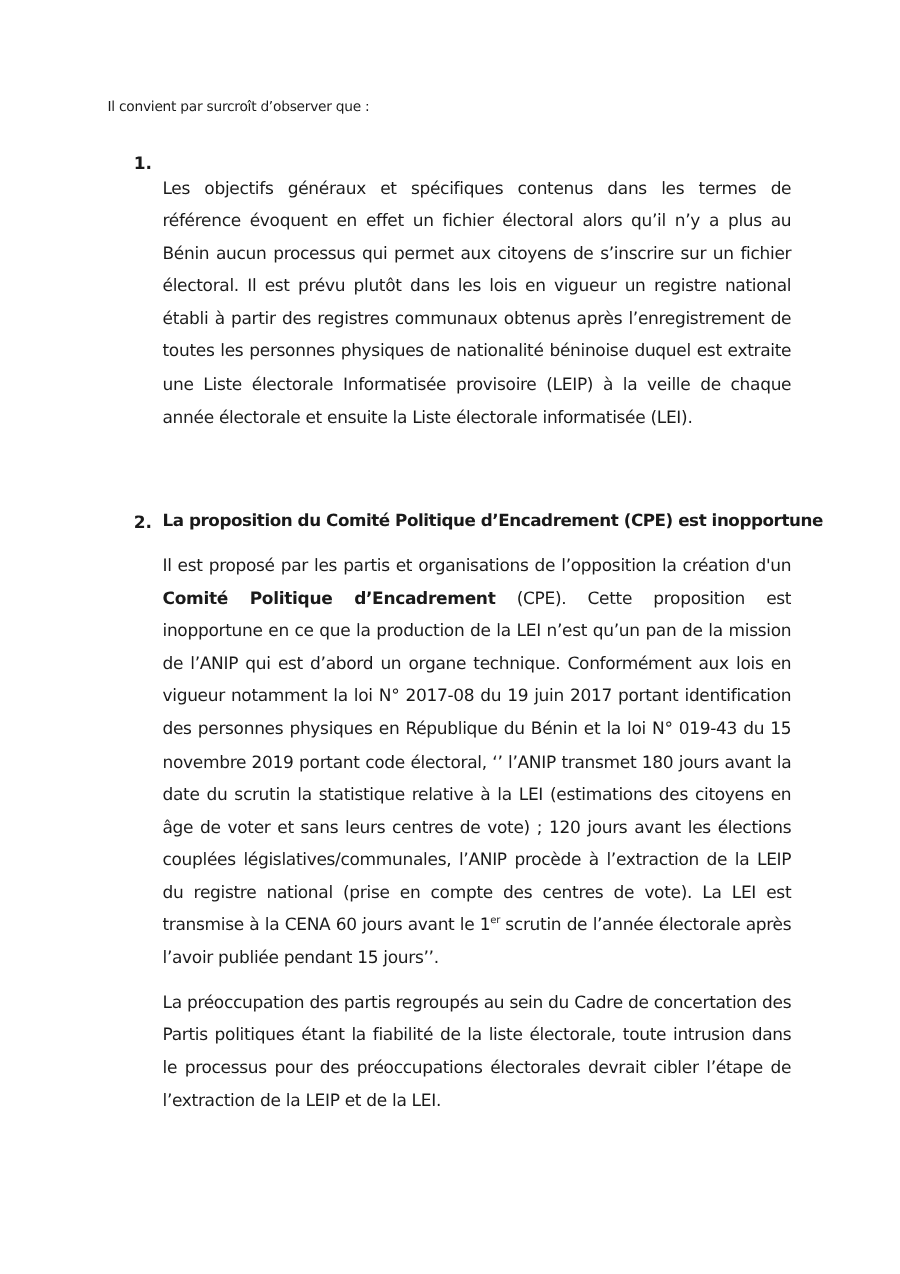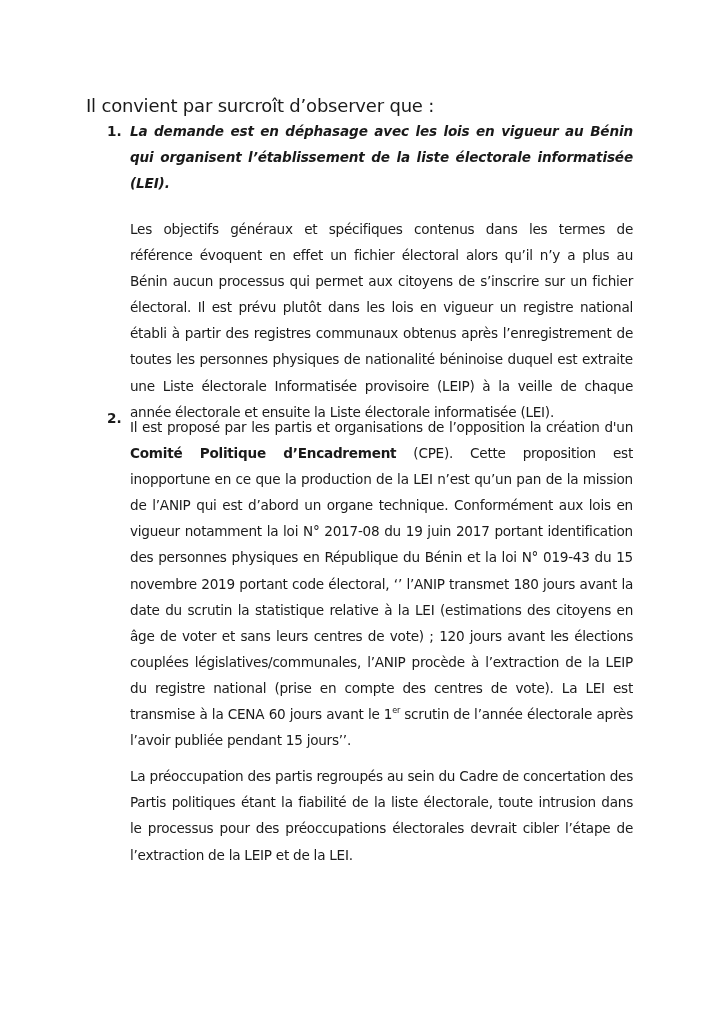--- a/index.html
+++ b/index.html
@@ -18,24 +18,24 @@
     }
     .page {
       position: absolute;
       left: 0; top: 0;
       width: 720px;
       height: 1019px;
     }
     .intro {
       position: absolute;
       left: 86px;
-      top: 96px;
+      top: 76px;
       width: 560px;
       line-height: 20px;
-      font-size: 18px;
+      font-size: 11px;
       letter-spacing: -0.2px;
     }
     .item {
       position: absolute;
       left: 107px;
       width: 526px;
     }
     .item-num {
       position: absolute;
       left: 0;
@@ -84,26 +84,26 @@
 </head>
 <body>
 
 <div class="page">
 
   <div class="intro">Il convient par surcroît d’observer que :</div>
 
   <div class="item" id="item1">
     <span class="item-num">1.</span>
     <div class="item-body">
-      <div class="heading italic">La demande est en déphasage avec les lois en vigueur au Bénin qui organisent l’établissement de la liste électorale informatisée (LEI).</div>
       <p class="para">Les objectifs généraux et spécifiques contenus dans les termes de référence évoquent en effet un fichier électoral alors qu’il n’y a plus au Bénin aucun processus qui permet aux citoyens de s’inscrire sur un fichier électoral. Il est prévu plutôt dans les lois en vigueur un registre national établi à partir des registres communaux obtenus après l’enregistrement de toutes les personnes physiques de nationalité béninoise duquel est extraite une Liste électorale Informatisée provisoire (LEIP) à la veille de chaque année électorale et ensuite la Liste électorale informatisée (LEI).</p>
     </div>
   </div>
 
   <div class="item" id="item2">
     <span class="item-num">2.</span>
     <div class="item-body">
+      <div class="heading h2">La proposition du Comité Politique d’Encadrement (CPE) est inopportune</div>
       <p class="para para1"><span>Il est proposé par les partis et organisations de l’opposition la création d'un </span><b>Comité Politique d’Encadrement</b><span> (CPE). Cette proposition est inopportune en ce que la production de la LEI n’est qu’un pan de la mission de l’ANIP qui est d’abord un organe technique. Conformément aux lois en vigueur notamment la loi N° 2017-08 du 19 juin 2017 portant identification des personnes physiques en République du Bénin et la loi N° 019-43 du 15 novembre 2019 portant code électoral, ‘’ l’ANIP transmet 180 jours avant la date du scrutin la statistique relative à la LEI (estimations des citoyens en âge de voter et sans leurs centres de vote) ; 120 jours avant les élections couplées législatives/communales, l’ANIP procède à l’extraction de la LEIP du registre national (prise en compte des centres de vote). La LEI est transmise à la CENA 60 jours avant le 1</span><sup>er</sup><span> scrutin de l’année électorale après l’avoir publiée pendant 15 jours’’.</span></p>
       <p class="para para2">La préoccupation des partis regroupés au sein du Cadre de concertation des Partis politiques étant la fiabilité de la liste électorale, toute intrusion dans le processus pour des préoccupations électorales devrait cibler l’étape de l’extraction de la LEIP et de la LEI.</p>
     </div>
   </div>
 
 </div>
 
 </body></html>

